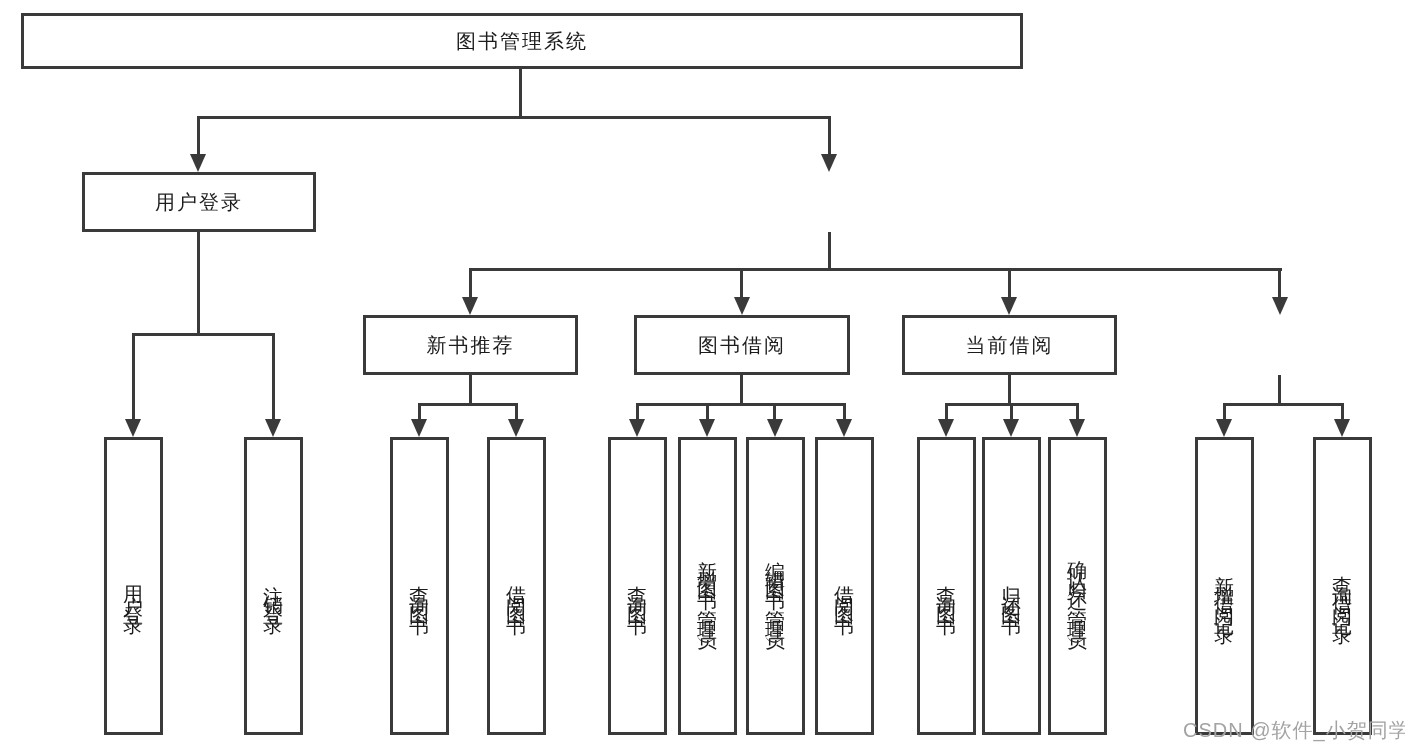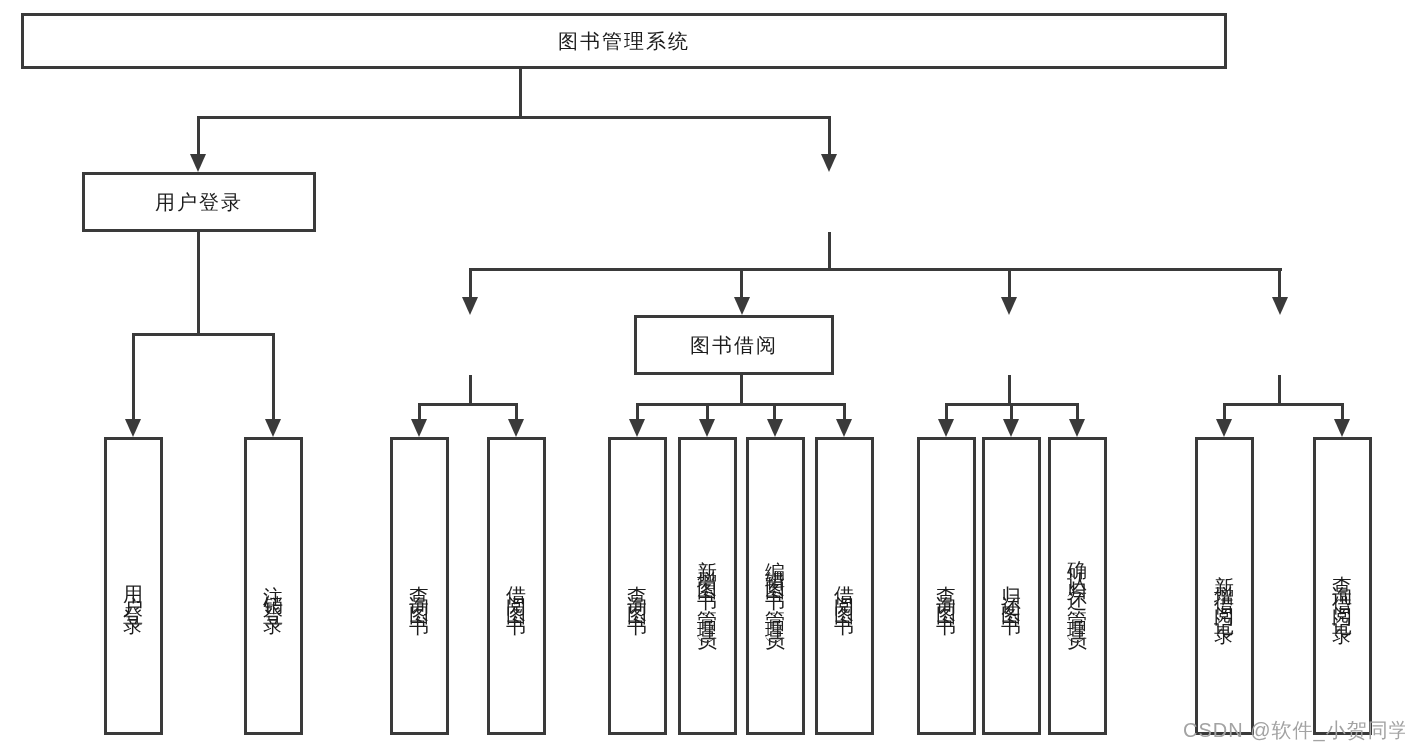--- a/index.html
+++ b/index.html
@@ -53,25 +53,27 @@
     letter-spacing: 1px;
     white-space: nowrap;
     z-index: 5;
   }
 </style>
 </head>
 <body>
 
 <div class="canvas">
 
-  <div class="node root" style="left:21px; top:13px; width:1206px; height:56px;">图书管理系统</div>
+  <div class="node root" style="left:21px; top:13px; width:1002px; height:56px;">图书管理系统</div>
 
   <div class="node" style="left:82px; top:172px; width:234px; height:60px;">用户登录</div>
 
-  <div class="node" style="left:634px; top:315px; width:200px; height:60px;">图书借阅</div>
+  <div class="node" style="left:363px; top:315px; width:215px; height:60px;">新书推荐</div>
+  <div class="node" style="left:634px; top:315px; width:216px; height:60px;">图书借阅</div>
+  <div class="node" style="left:902px; top:315px; width:215px; height:60px;">当前借阅</div>
 
   <div class="node leaf" style="left:104px; top:437px; width:59px; height:298px;">用户登录</div>
   <div class="node leaf" style="left:244px; top:437px; width:59px; height:298px;">注销登录</div>
 
   <div class="node leaf" style="left:390px; top:437px; width:59px; height:298px;">查询图书</div>
   <div class="node leaf" style="left:487px; top:437px; width:59px; height:298px;">借阅图书</div>
 
   <div class="node leaf" style="left:608px; top:437px; width:59px; height:298px;">查询图书</div>
   <div class="node leaf" style="left:678px; top:437px; width:59px; height:298px;">新增图书（管理员）</div>
   <div class="node leaf" style="left:746px; top:437px; width:59px; height:298px;">编辑图书（管理员）</div>

